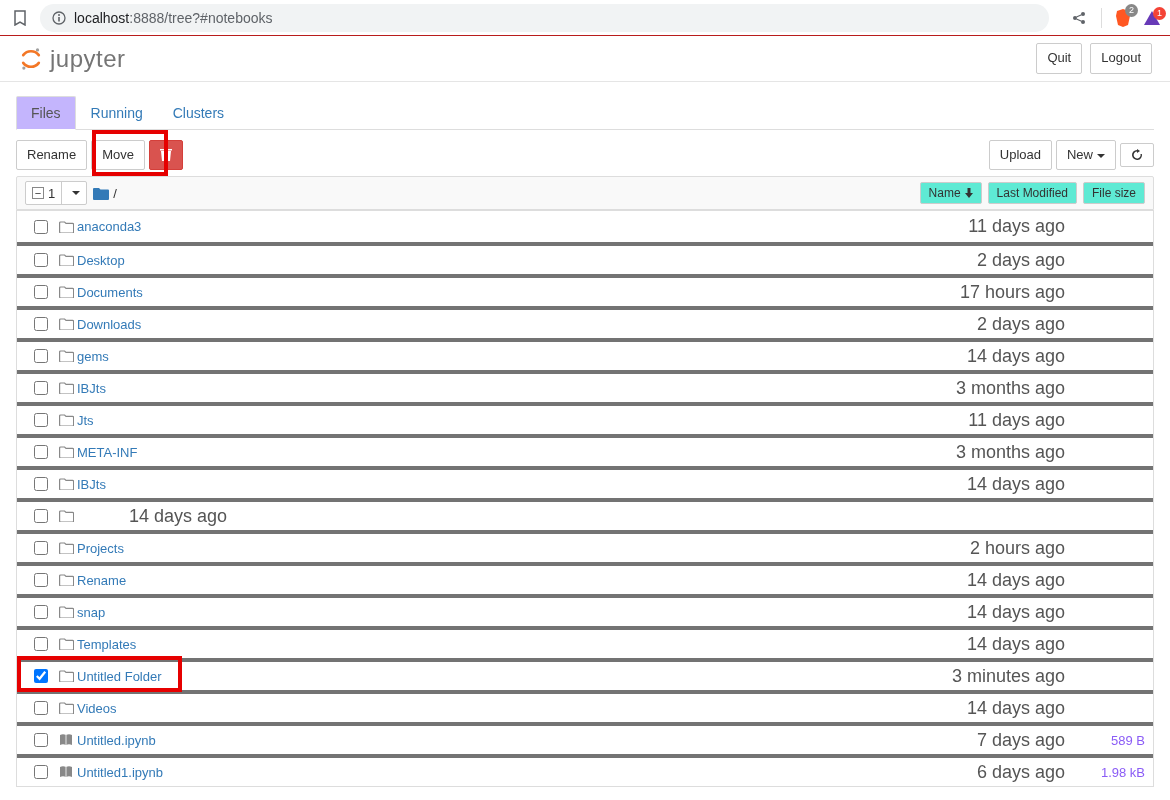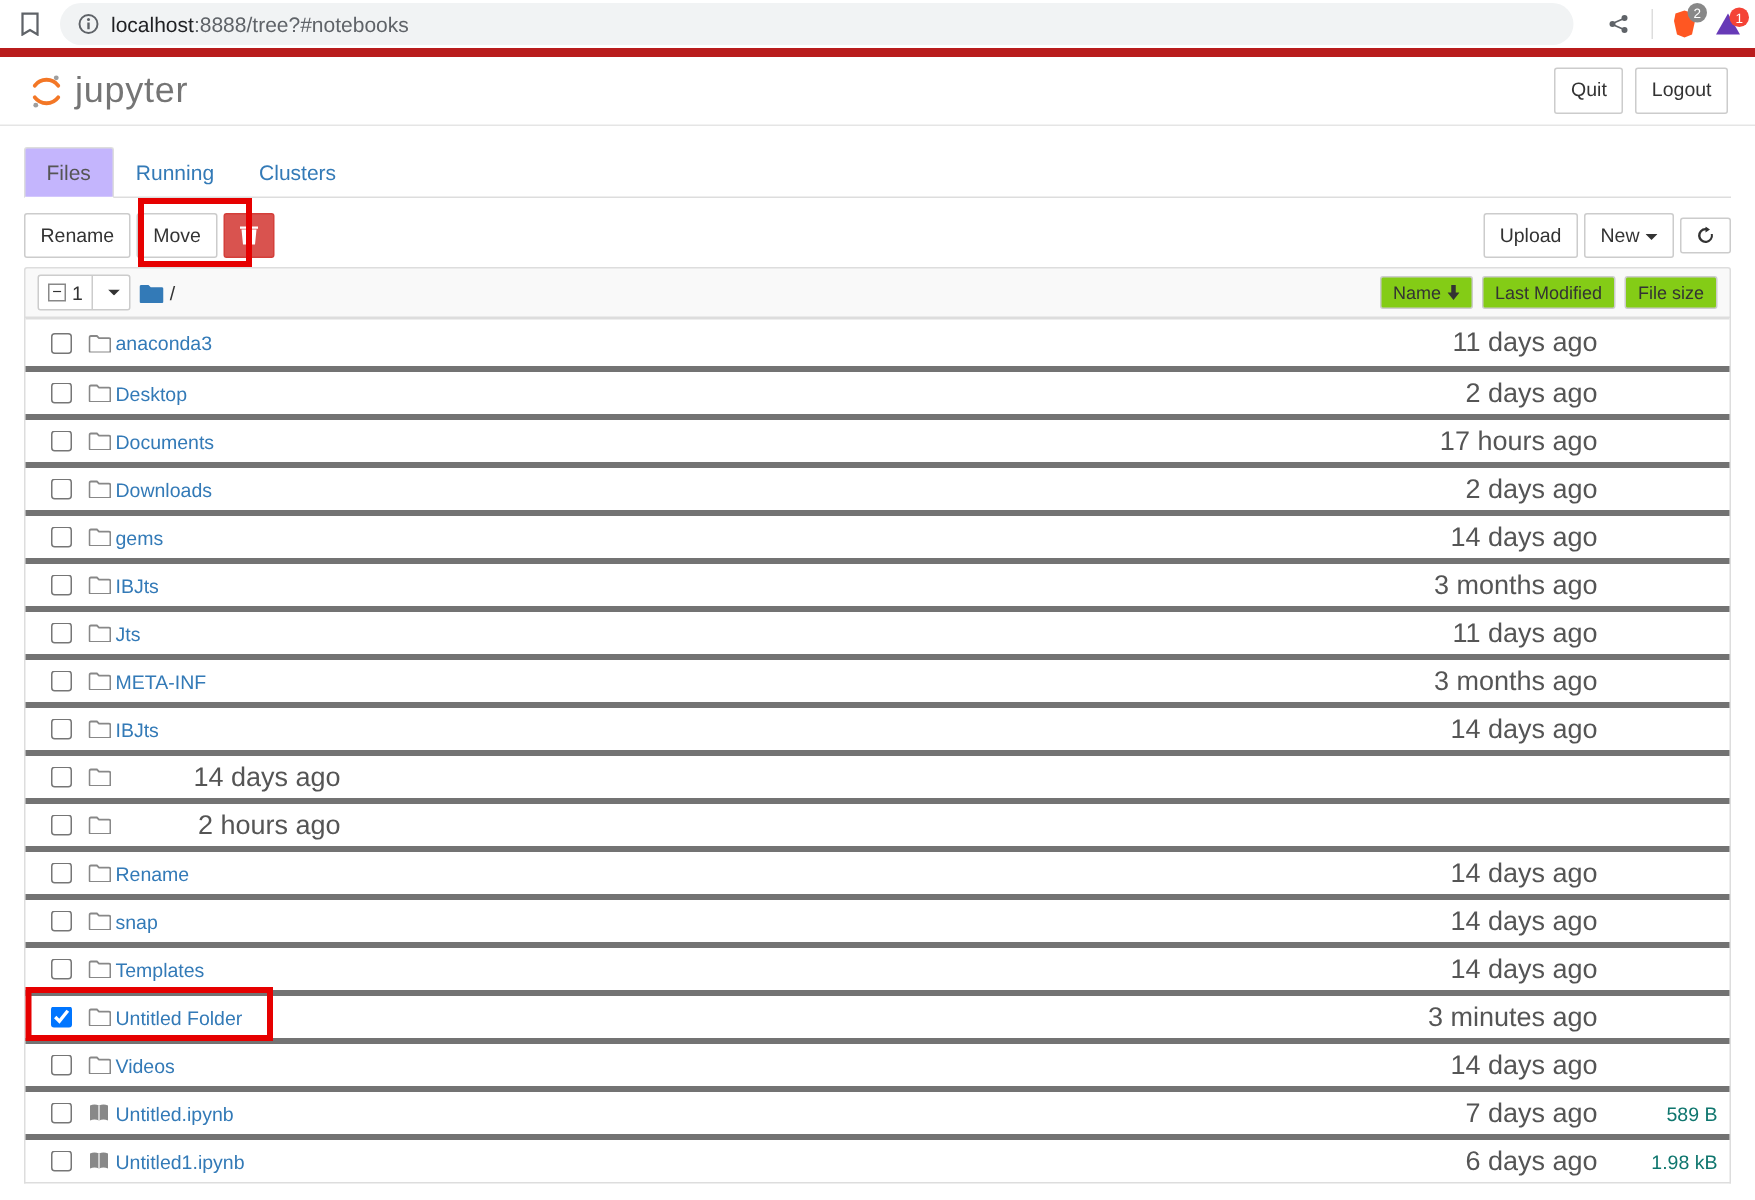--- a/index.html
+++ b/index.html
@@ -7,21 +7,21 @@
     margin: 0;
     font-family: "Helvetica Neue", Helvetica, Arial, sans-serif;
     font-size: 13px;
     color: #333;
     background: #fff;
     width: 1170px;
   }
   
   .browser-bar {
     height: 36px;
-    border-bottom: 6px solid #b91c1c;
+    border-bottom: 1px solid #b91c1c;
     display: flex;
     align-items: center;
     padding: 16px 10px;
     gap: 10px;
   }
   .bb-icon {
     width: 20px; height: 20px;
     display: flex; align-items: center; justify-content: center;
     color: #5f6368;
   }
@@ -135,39 +135,39 @@
   .minus-box {
     width:12px; height:12px; border:1px solid #888;
     display:flex; align-items:center; justify-content:center;
     font-size:11px; line-height:1;
   }
   .folder-icon-blue {
     color:#337ab7; font-size: 15px;
   }
   .lh-right { display:flex; align-items:center; gap:6px; margin-left:auto; }
   .lh-btn {
-    border:1px solid #ccc; background:#84cc16;
+    border:1px solid #ccc; background:#5eead4;
     padding: 3px 8px; border-radius:2px; font-size:12px;
     cursor:pointer; display:flex; align-items:center; gap:4px;
   }
   
   .file-list { border-left:1px solid #ddd; border-right:1px solid #ddd; border-bottom:1px solid #ddd; }
   .file-row {
     display:flex; align-items:center;
     padding: 6px 8px;
     border-top: 4px solid #737373;
     height: 32px;
   }
   .file-row:first-child { border-top: 1px solid #ddd; }
   .col-check { width: 30px; display:flex; justify-content:center; }
   .col-icon { width: 22px; color:#888; font-size:14px; display:flex; justify-content:center; }
   .col-name { flex:1; }
   .col-name a { color:#337ab7; text-decoration:none; font-size:13px; }
   .col-modified { width: 160px; text-align:right; color:#555; font-size:18px; padding-right: 10px;}
-  .col-size { width: 70px; text-align:right; color:#0f766e; font-size:13px; }
+  .col-size { width: 70px; text-align:right; color:#8b5cf6; font-size:13px; }
   input[type=checkbox] { width:14px; height:14px; cursor:pointer; }
   
   .hl-box {
     position:absolute;
     border: 4px solid #e60000;
     pointer-events: none;
     box-sizing: border-box;
   }
   svg { display:block; }
 </style>
@@ -432,20 +432,21 @@
       </div>
       <div class="file-row">
         <div class="col-check">
           <input type="checkbox" style="">
         </div>
         <div class="col-icon">
           <svg width="15" height="12" viewBox="0 0 15 12">
             <path fill="none" stroke="#888" stroke-width="1.2" d="M0.6 2a1 1 0 0 1 1-1h4l1.4 1.4H13.6a1 1 0 0 1 1 1V11a1 1 0 0 1-1 1H1.6a1 1 0 0 1-1-1z"></path>
           </svg>
         </div>
+        <div class="col-name"><a href="#">Projects</a></div>
         <div class="col-modified">2 hours ago</div>
         <div class="col-size"></div>
       </div>
       <div class="file-row">
         <div class="col-check">
           <input type="checkbox" style="">
         </div>
         <div class="col-icon">
           <svg width="15" height="12" viewBox="0 0 15 12">
             <path fill="none" stroke="#888" stroke-width="1.2" d="M0.6 2a1 1 0 0 1 1-1h4l1.4 1.4H13.6a1 1 0 0 1 1 1V11a1 1 0 0 1-1 1H1.6a1 1 0 0 1-1-1z"></path>

